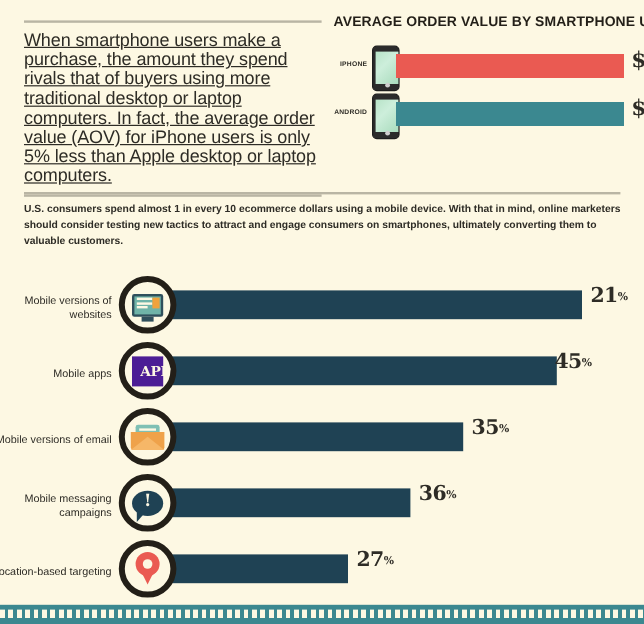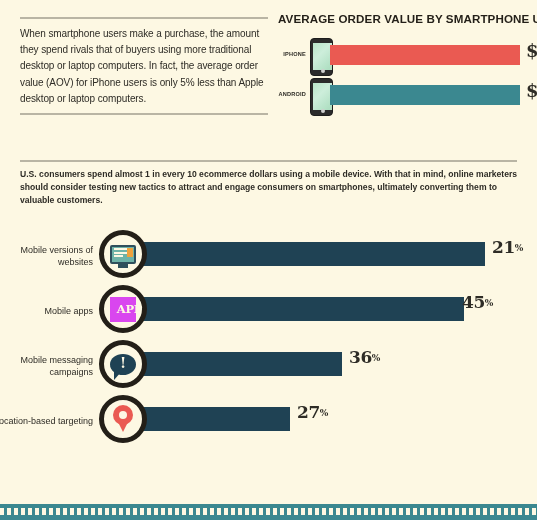--- a/index.html
+++ b/index.html
@@ -32,26 +32,27 @@
     position: absolute;
     left: 20px; top: 17px;
     width: 250px;
   }
   .rule-top, .rule-bottom {
     height: 2px;
     background: #b9b5a4;
     width: 248px;
   }
   .intro-text {
-    font-size: 10px;
+    font-size: 15px;
     line-height: 16.2px;
     color: #2e2c26;
     padding: 7px 0 6px 0;
     font-weight: 400;
     letter-spacing: -0.1px;
+    text-decoration: underline;
   }
 
   
   .aov-block {
     position: absolute;
     left: 278px; top: 12px;
     width: 250px;
   }
   .aov-title {
     font-size: 11.6px;
@@ -233,21 +234,21 @@
     left: 50%; transform: translateX(-50%);
     bottom: -4px;
     width: 10px; height: 4px;
     background: #2f4f5c;
   }
   .mon-wrap { position: relative; }
 
   
   .app-sq {
     width: 26px; height: 25px;
-    background: #d946ef;
+    background: #4c1d95;
     display: flex;
     align-items: center;
     justify-content: center;
     color: #fdf8e3;
     font-family: "DejaVu Serif", serif;
     font-weight: bold;
     font-size: 11.5px;
     letter-spacing: -0.3px;
     padding-left: 13px;
   }
@@ -433,20 +434,34 @@
       <div class="tactic-label">Mobile apps</div>
       <div class="tactic-bar" style="width:344px"></div>
       <div class="icon-ring">
         <div class="icon-inner">
           <div class="app-sq">APP</div>
         </div>
       </div>
       <div class="tactic-value" style="left:462px"><span>45</span><span class="pct">%</span></div>
     </div>
 
+    <div class="tactic-row">
+      <div class="tactic-label">Mobile versions of email</div>
+      <div class="tactic-bar" style="width:266px"></div>
+      <div class="icon-ring">
+        <div class="icon-inner">
+          <div class="env">
+            <div class="env-letter"></div>
+            <div class="env-back"></div>
+            <div class="env-flap"></div>
+          </div>
+        </div>
+      </div>
+      <div class="tactic-value" style="left:393px"><span>35</span><span class="pct">%</span></div>
+    </div>
 
     <div class="tactic-row">
       <div class="tactic-label">Mobile messaging campaigns</div>
       <div class="tactic-bar" style="width:222px"></div>
       <div class="icon-ring">
         <div class="icon-inner">
           <div class="bubble">
             <span class="bubble-bang">!</span>
           </div>
         </div>

